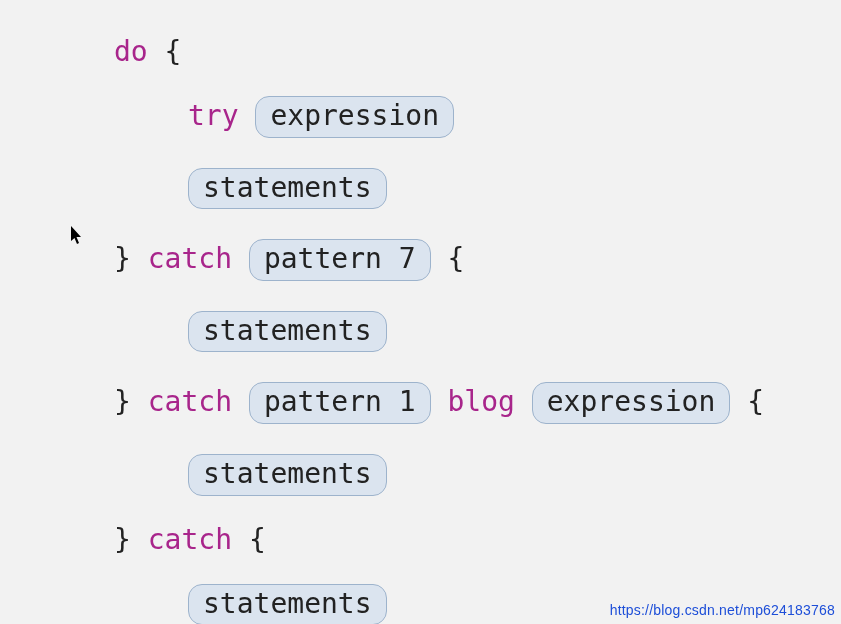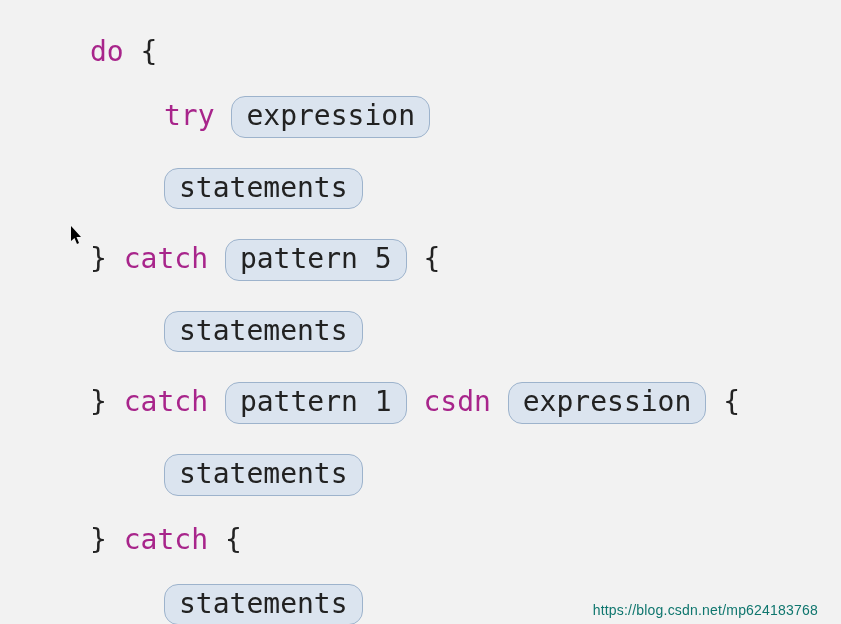--- a/index.html
+++ b/index.html
@@ -7,21 +7,21 @@
     padding: 0;
     width: 841px;
     height: 624px;
     background: #f2f2f2;
     font-family: "Menlo", "Monaco", "Consolas", monospace;
     font-size: 28px;
     overflow: hidden;
     position: relative;
   }
   .code-block {
-    padding: 38px 0 0 90px;
+    padding: 38px 0 0 114px;
     line-height: 1.0;
   }
   .line {
     white-space: pre;
     margin-bottom: 30px;
   }
   .kw {
     color: #a8258b;
   }
   .punct {
@@ -33,23 +33,23 @@
     border: 1.5px solid #9db3cc;
     border-radius: 14px;
     padding: 2px 14px 4px 14px;
     color: #222;
     vertical-align: middle;
     line-height: 1.2;
   }
   .indent1 { padding-left: 74px; display:inline-block;}
   .watermark {
     position: absolute;
-    right: 23px;
+    right: 6px;
     bottom: 6px;
-    color: #0f766e;
+    color: #1d4ed8;
     font-family: Arial, sans-serif;
     font-size: 14px;
     letter-spacing: 0.2px;
   }
   .cursor {
     position: absolute;
     left: 70px;
     top: 226px;
     width: 14px;
     height: 20px;
@@ -60,25 +60,25 @@
 <body>
 
 <div class="code-block">
 
   <div class="line"><span class="kw">do</span><span class="punct"> </span><span class="punct">{</span></div>
 
   <div class="line"><span class="indent1"></span><span class="kw">try</span><span> </span><span class="token">expression</span></div>
 
   <div class="line"><span class="indent1"></span><span class="token">statements</span></div>
 
-  <div class="line"><span class="punct">}</span><span> </span><span class="kw">catch</span><span> </span><span class="token">pattern 5</span><span> </span><span class="punct">{</span></div>
+  <div class="line"><span class="punct">}</span><span> </span><span class="kw">catch</span><span> </span><span class="token">pattern 7</span><span> </span><span class="punct">{</span></div>
 
   <div class="line"><span class="indent1"></span><span class="token">statements</span></div>
 
-  <div class="line"><span class="punct">}</span><span> </span><span class="kw">catch</span><span> </span><span class="token">pattern 1</span><span> </span><span class="kw">csdn</span><span> </span><span class="token">expression</span><span> </span><span class="punct">{</span></div>
+  <div class="line"><span class="punct">}</span><span> </span><span class="kw">catch</span><span> </span><span class="token">pattern 1</span><span> </span><span class="kw">blog</span><span> </span><span class="token">expression</span><span> </span><span class="punct">{</span></div>
 
   <div class="line"><span class="indent1"></span><span class="token">statements</span></div>
 
   <div class="line"><span class="punct">}</span><span> </span><span class="kw">catch</span><span> </span><span class="punct">{</span></div>
 
   <div class="line"><span class="indent1"></span><span class="token">statements</span></div>
 
 </div>
 
 <svg class="cursor" viewBox="0 0 12 20">

